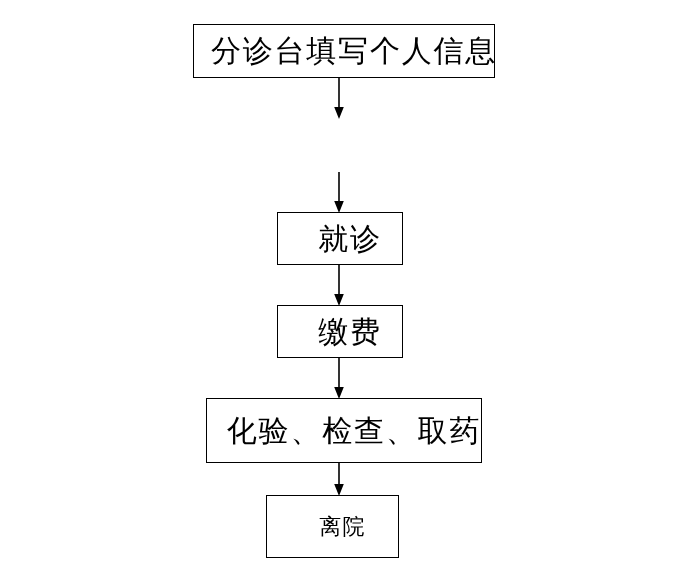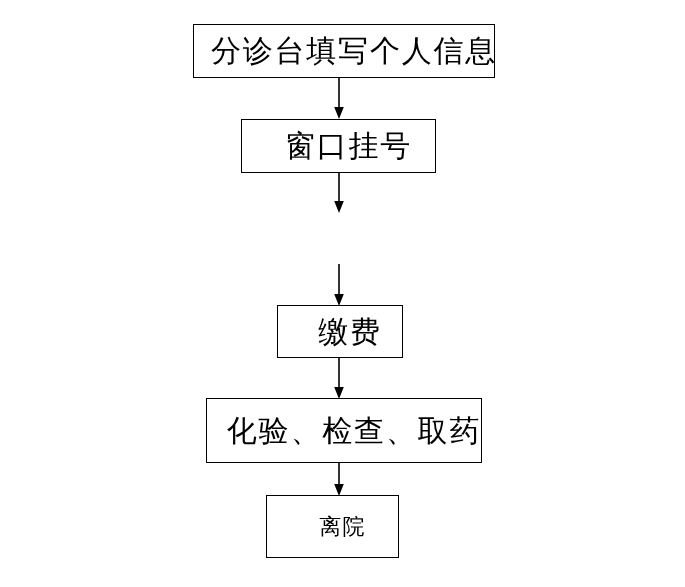--- a/index.html
+++ b/index.html
@@ -90,24 +90,24 @@
     <svg width="18" height="34" viewBox="0 0 18 34" xmlns="http://www.w3.org/2000/svg">
       <line x1="9" y1="0" x2="9" y2="25" stroke="#000000" stroke-width="1.6"></line>
       <polygon points="9,33 4.2,21 13.8,21" fill="#000000"></polygon>
     </svg>
   </div>
 
   <div class="node" id="node-triage">
     <span class="node-label">分诊台填写个人信息</span>
   </div>
 
-  <div class="node" id="node-register">
-    <span class="node-label">窗口挂号</span>
+
+  <div class="node" id="node-consult">
+    <span class="node-label">就诊</span>
   </div>
-
 
   <div class="node" id="node-payment">
     <span class="node-label">缴费</span>
   </div>
 
   <div class="node" id="node-tests">
     <span class="node-label">化验、检查、取药</span>
   </div>
 
   <div class="node" id="node-discharge">

